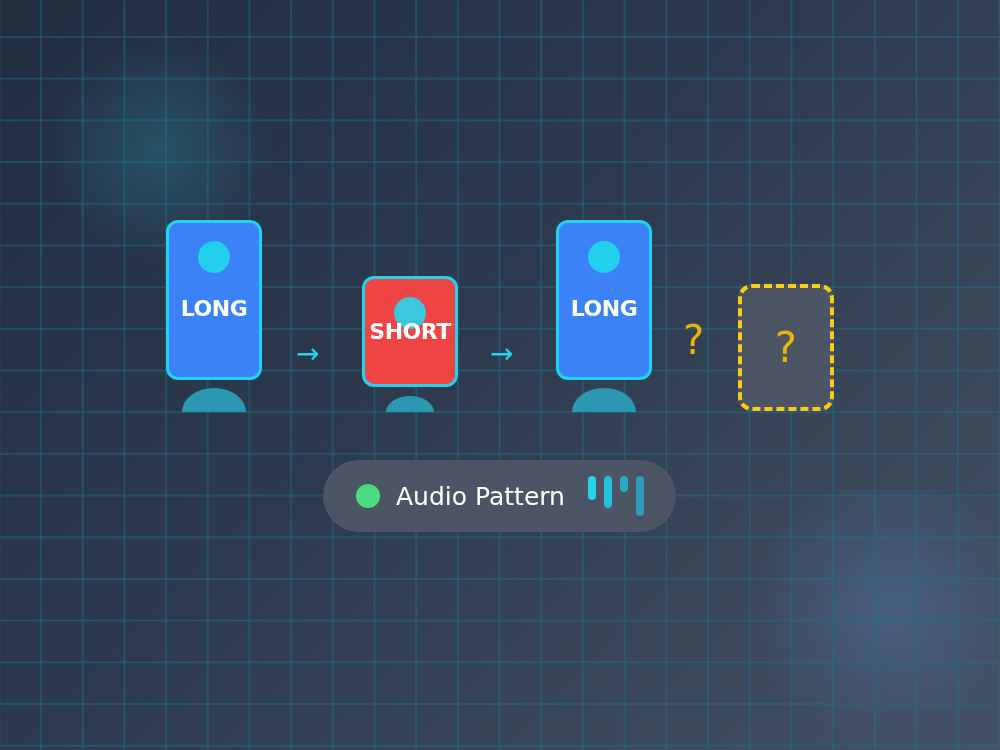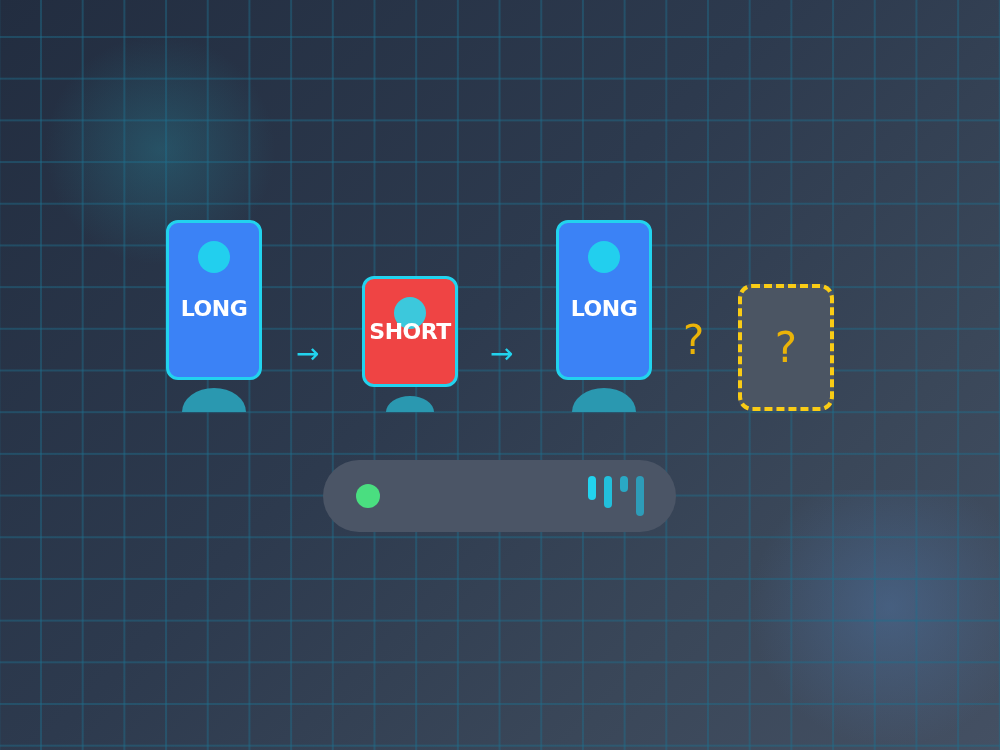--- a/index.html
+++ b/index.html
@@ -106,19 +106,20 @@
 <div class="base" style="left:572px; top:388px; width:64px; height:24px;"></div>
 
 <span class="qmark" style="left:683px; top:320px;">?</span>
 
 <div class="mystery">
   <span class="q">?</span>
 </div>
 
 <div class="pill">
   <span class="status"></span>
+  <span class="title">Audio Pattern</span>
 </div>
 <div class="bars">
   <span style="left:0; top:0; height:24px; background:#22d3ee;"></span>
   <span style="left:16px; top:0; height:32px; background:#22c0dc;"></span>
   <span style="left:32px; top:0; height:16px; background:#2aa8c4;"></span>
   <span style="left:48px; top:0; height:40px; background:#2e9cb8;"></span>
 </div>
 
 </body></html>

